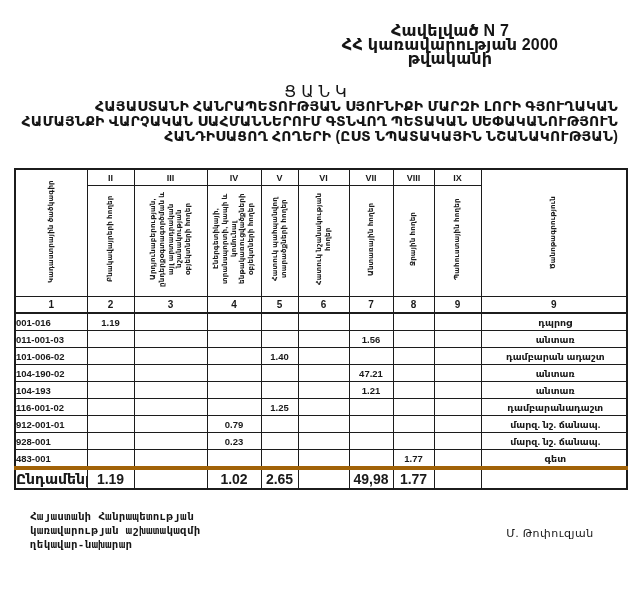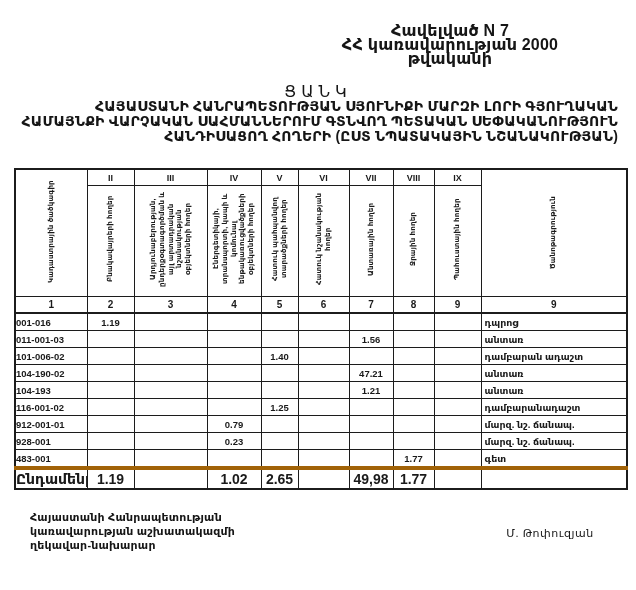--- a/index.html
+++ b/index.html
@@ -32,32 +32,32 @@
     font-weight:700;color:#1a1a1a;
   }
   table{border:2px solid #1c1c1c;}
   tr.numeral-row td{height:15px;font-size:9px;text-align:center;vertical-align:middle;}
   tr.rot-row td{height:110px;vertical-align:middle;text-align:center;}
   tr.numbers-row td{height:15px;font-size:10px;text-align:center;vertical-align:middle;border-bottom:2px solid #1c1c1c;}
   tr.data-row td{height:16px;font-size:9.5px;vertical-align:middle;}
   tr.total-row td{height:18px;font-size:14px;vertical-align:middle;border-top:4px solid #a16207;}
   td.code{text-align:left;padding-left:0;}
   td.num{text-align:center;}
-  td.note{text-align:left;padding-left:3px;font-size:9px;}
+  td.note{text-align:center;padding-left:3px;font-size:9px;}
   td.total-label{text-align:center;}
   .vtext{
     writing-mode:vertical-rl;transform:rotate(180deg);
     display:inline-block;font-size:7px;line-height:1.25;
     text-align:center;font-weight:700;letter-spacing:.2px;white-space:normal;
   }
   .vh-full{height:122px;}
   .vh-sub{height:104px;}
   .footer-left{
     position:absolute;left:30px;top:510px;
-    font-size:11px;font-weight:700;line-height:14px;letter-spacing:.2px;
+    font-size:11px;font-weight:700;line-height:14px;letter-spacing:.2px;font-family:Liberation Mono, monospace;
   }
   .footer-sign{
     position:absolute;left:470px;top:527px;width:160px;text-align:center;
     font-size:11px;font-weight:400;letter-spacing:.5px;
   }
 </style>
 </head>
 <body>
 
 <div class="appendix">

